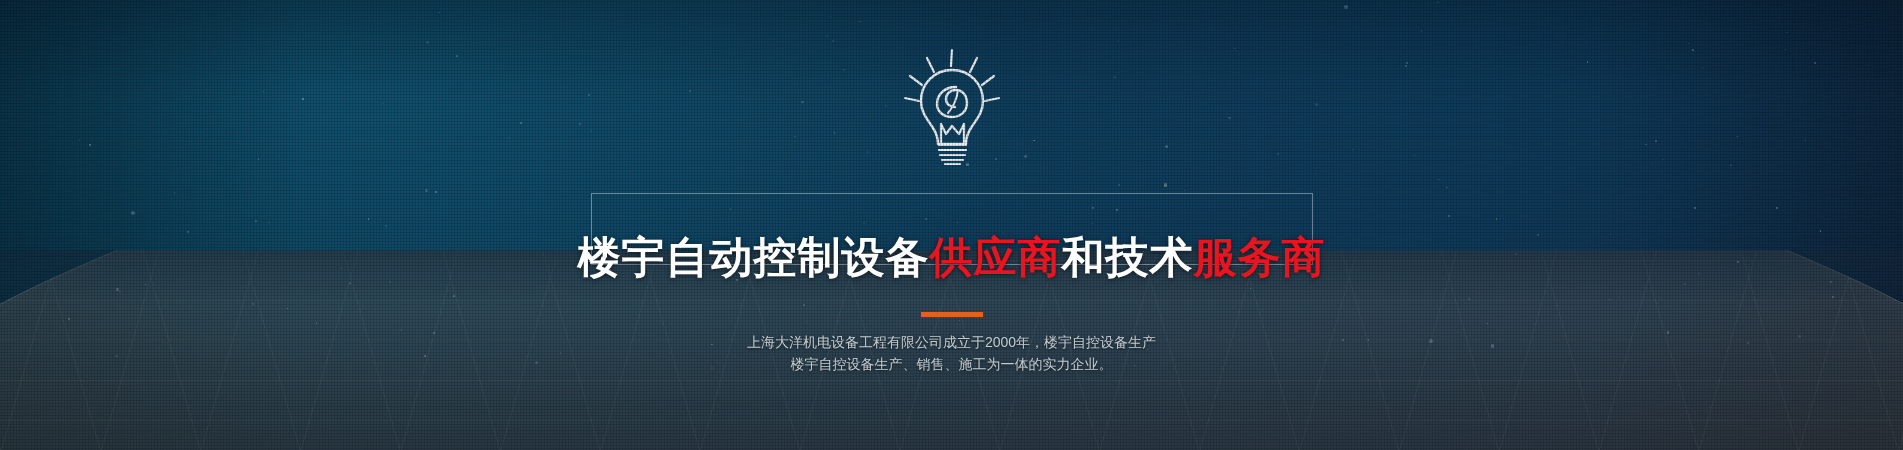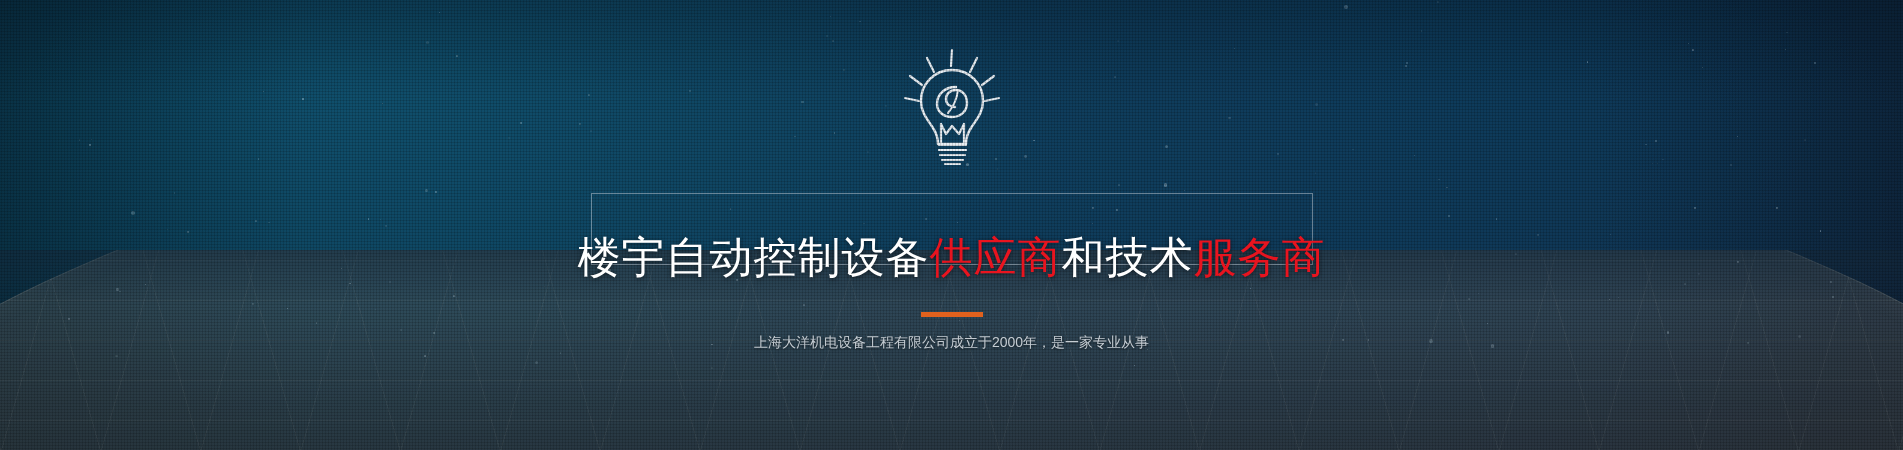--- a/index.html
+++ b/index.html
@@ -115,21 +115,21 @@
     transform:translateX(-50%);
     width:722px; height:72px;
     border:1px solid rgba(205,215,225,.48);
     z-index:2;
   }
 
   .headline{
     position:absolute; left:50%; top:236px;
     transform:translateX(-50%);
     white-space:nowrap;
-    font-size:43px; font-weight:normal;
+    font-size:43px; font-weight:bold;
     letter-spacing:1px;
     line-height:1;
     z-index:4;
     text-shadow:0 1px 5px rgba(0,0,0,.55);
   }
   .headline .w{ color:#ffffff; }
   .headline .r{ color:#e8141f; }
 
   .divider{
     position:absolute; left:50%; top:312px;
@@ -353,19 +353,20 @@
     <div class="frame"></div>
 
 
     <div class="headline">
       <span class="w">楼宇自动控制设备</span><span class="r">供应商</span><span class="w">和技术</span><span class="r">服务商</span>
     </div>
 
     <div class="divider"></div>
 
     <div class="desc">
-      <div>上海大洋机电设备工程有限公司成立于2000年，是一家专业从事</div>
+      <div>上海大洋机电设备工程有限公司成立于2000年，楼宇自控设备生产</div>
+      <div>楼宇自控设备生产、销售、施工为一体的实力企业。</div>
     </div>
 
   </div>
 
   <div class="halftone"></div>
 </div>
 
 </body></html>

